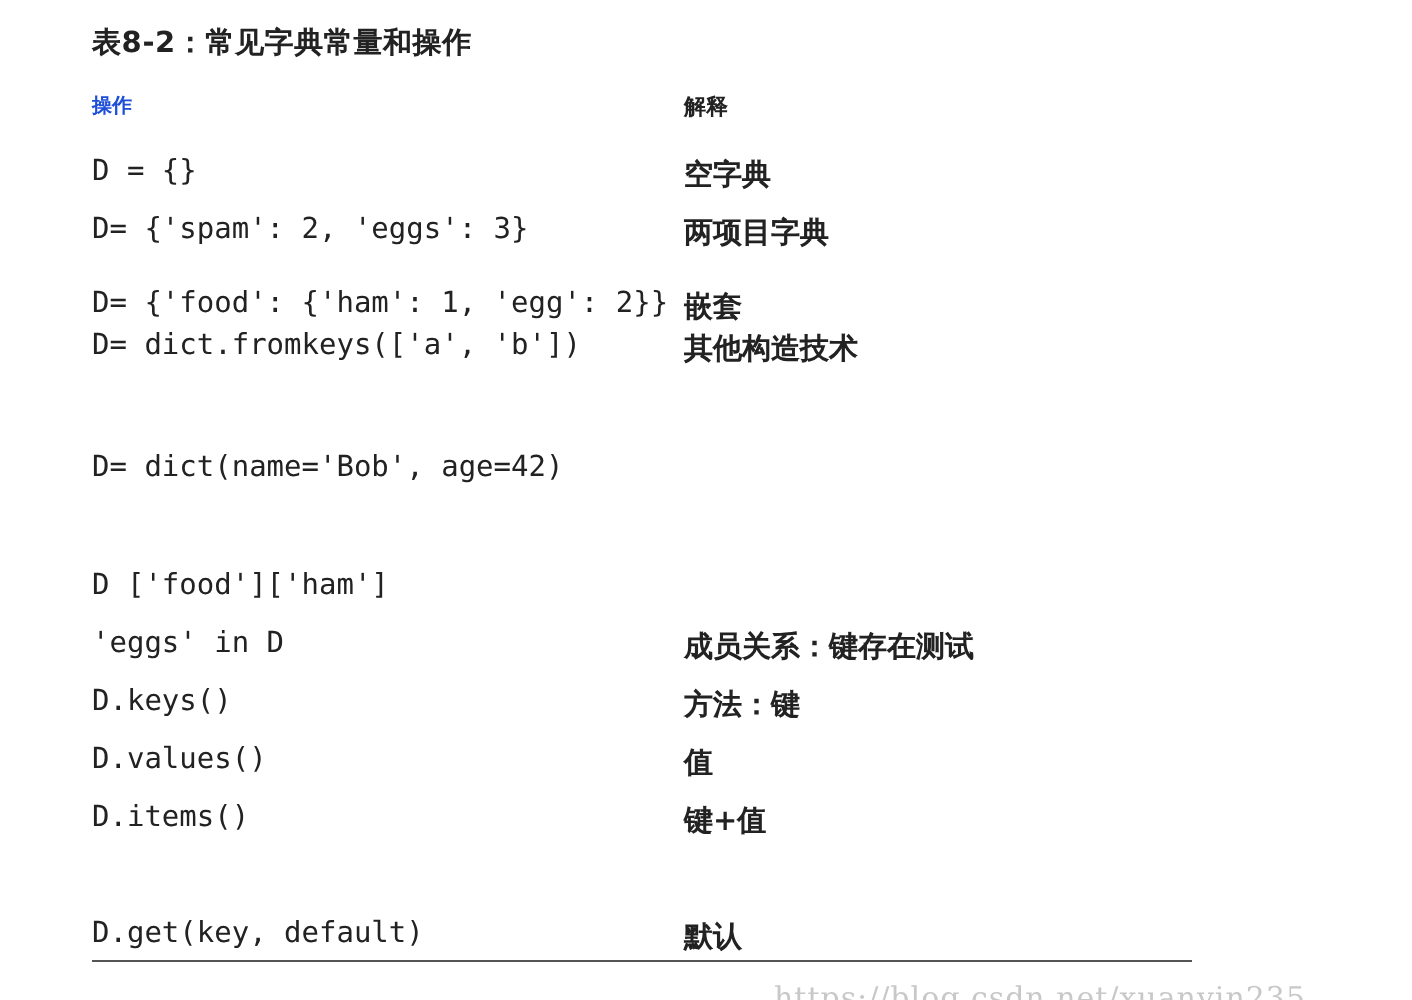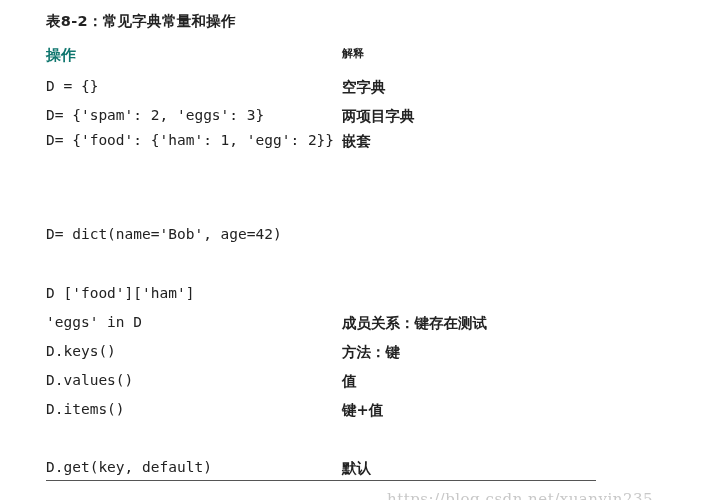--- a/index.html
+++ b/index.html
@@ -32,23 +32,23 @@
     }
     .hdr-row {
       position: relative;
       height: 28px;
     }
     .hdr-op {
       position: absolute;
       left: 0;
       top: 2px;
       font-family: "DejaVu Sans", sans-serif;
-      font-size: 15px;
+      font-size: 10px;
       font-weight: bold;
-      color: #0f766e;
+      color: #1d4ed8;
     }
     .hdr-desc {
       position: absolute;
       left: 296px;
       top: 2px;
       font-family: "DejaVu Serif", serif;
       font-size: 11px;
       font-weight: bold;
       color: #222;
     }
@@ -109,23 +109,27 @@
   </div>
 
   <div class="row" style="top:34px">
     <span class="op">D = {}</span>
     <span class="desc">空字典</span>
   </div>
   <div class="row" style="top:63px">
     <span class="op">D= {'spam': 2, 'eggs': 3}</span>
     <span class="desc">两项目字典</span>
   </div>
-  <div class="row" style="top:88px">
+  <div class="row" style="top:100px">
     <span class="op">D= {'food': {'ham': 1, 'egg': 2}}</span>
     <span class="desc">嵌套</span>
+  </div>
+  <div class="row" style="top:121px">
+    <span class="op">D= dict.fromkeys(['a', 'b'])</span>
+    <span class="desc">其他构造技术</span>
   </div>
   <div class="row" style="top:182px">
     <span class="op">D= dict(name='Bob', age=42)</span>
     <span class="desc"></span>
   </div>
   <div class="row" style="top:241px">
     <span class="op">D ['food']['ham']</span>
     <span class="desc"></span>
   </div>
   <div class="row" style="top:270px">

